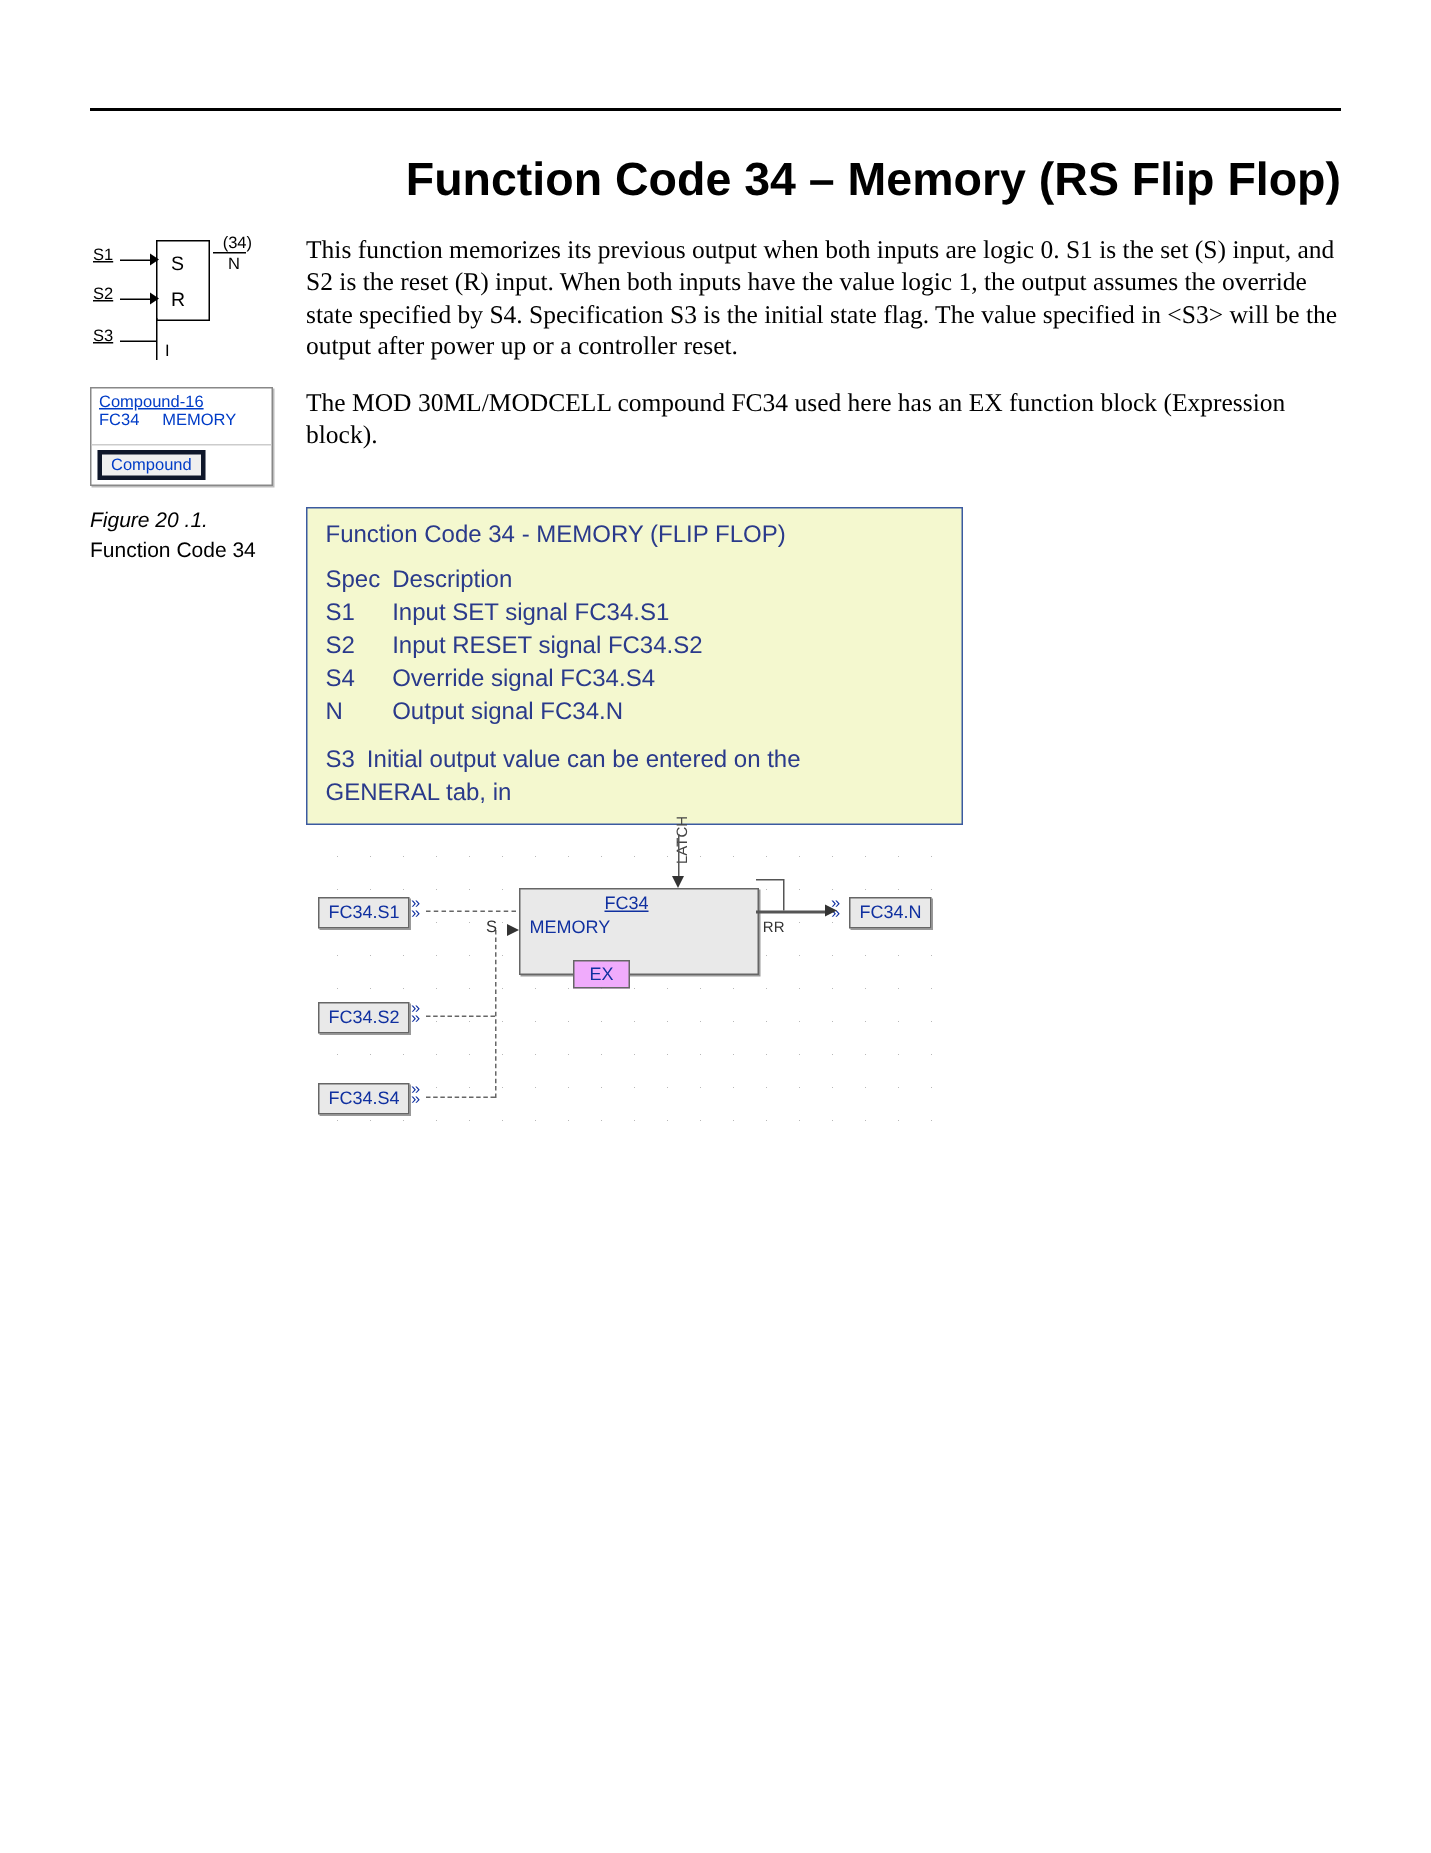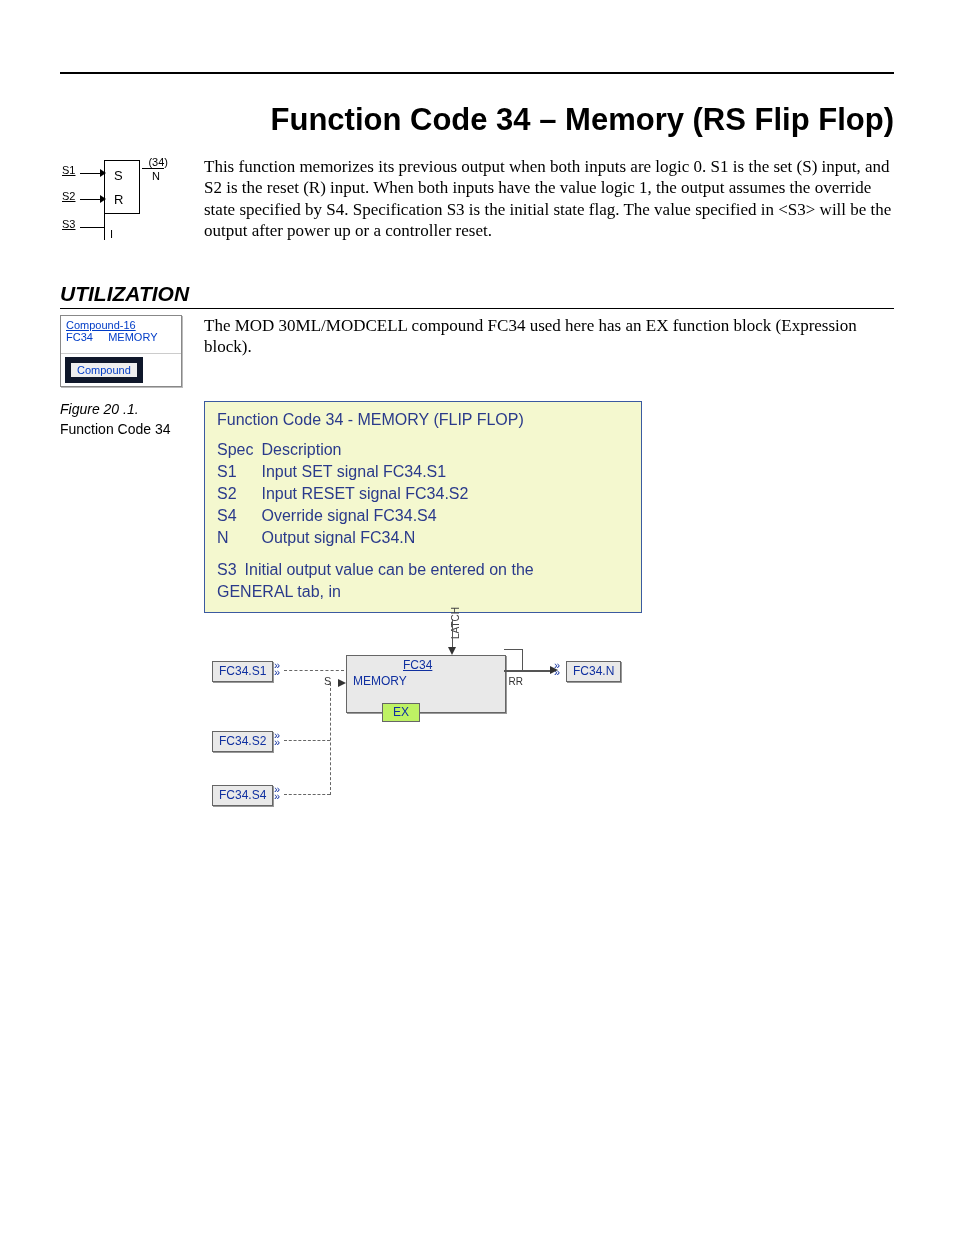--- a/index.html
+++ b/index.html
@@ -104,21 +104,21 @@
     border-bottom: 1px solid #ccc;
     color: #003cc7;
   }
   .compound-thumb .ct-link { text-decoration: underline; color: #003cc7; }
   .compound-thumb .ct-bot {
     padding: 3px 0 3px 0;
   }
   .compound-thumb .ct-btn {
     display: inline-block;
     padding: 1px 6px;
-    border: 6px solid #0f172a;
+    border: 3px solid #0f172a;
     background: #efefef;
     color: #003cc7;
     margin-left: 4px;
   }
   
   .spec-panel {
     width: 438px;
     background: #f4f8cf;
     border: 1.5px solid #3b5aa0;
     font-family: Arial, sans-serif;
@@ -160,21 +160,21 @@
   .d-big {
     position: absolute;
     background: #e9e9e9;
     border: 1px solid #666;
     box-shadow: 1px 1px 0 #999;
   }
   .d-big .lab { position: absolute; color: #1030a0; font-size: 12px; }
   .d-tag {
     position: absolute;
     border: 1px solid #666;
-    background: #bef264;
+    background: #f0abfc;
     padding: 1px 10px;
     color: #1030a0;
     font-size: 12px;
   }
   .d-line { position: absolute; background: #555; }
   .d-line.dash { background: none; border-top: 1px dashed #666; height: 0; }
   .d-arrow-r {
     position: absolute; width: 0; height: 0;
     border-top: 4px solid transparent;
     border-bottom: 4px solid transparent;
@@ -228,21 +228,20 @@
         <div style="position:absolute;left:40px;top:39px;width:0;height:0;border-top:4px solid transparent;border-bottom:4px solid transparent;border-left:6px solid #000;"></div>
         <div class="sr-lbl" style="left:2px; top:62px; text-decoration:underline;">S3</div>
         <div class="sr-line" style="left:20px; top:71px; width:24px;"></div>
         <div style="position:absolute;left:44px;top:56px;width:1px;height:28px;background:#000;"></div>
         <div class="sr-lbl" style="left:50px; top:72px;">I</div>
       </div>
     </div>
     <div class="maincol">This function memorizes its previous output when both inputs are logic 0. S1 is the set (S) input, and S2 is the reset (R) input. When both inputs have the value logic 1, the output assumes the override state specified by S4. Specification S3 is the initial state flag. The value specified in &lt;S3&gt; will be the output after power up or a controller reset.</div>
   </div>
 
-  <div class="section-head" style="margin-top:30px;">UTILIZATION</div>
 
   <div class="row">
     <div class="sidecol">
       <div class="compound-thumb">
         <div class="ct-top">
           <span class="ct-link">Compound-16</span><br>
           <span>FC34</span>
           &nbsp;&nbsp;&nbsp;
           <span>MEMORY</span>
         </div>

